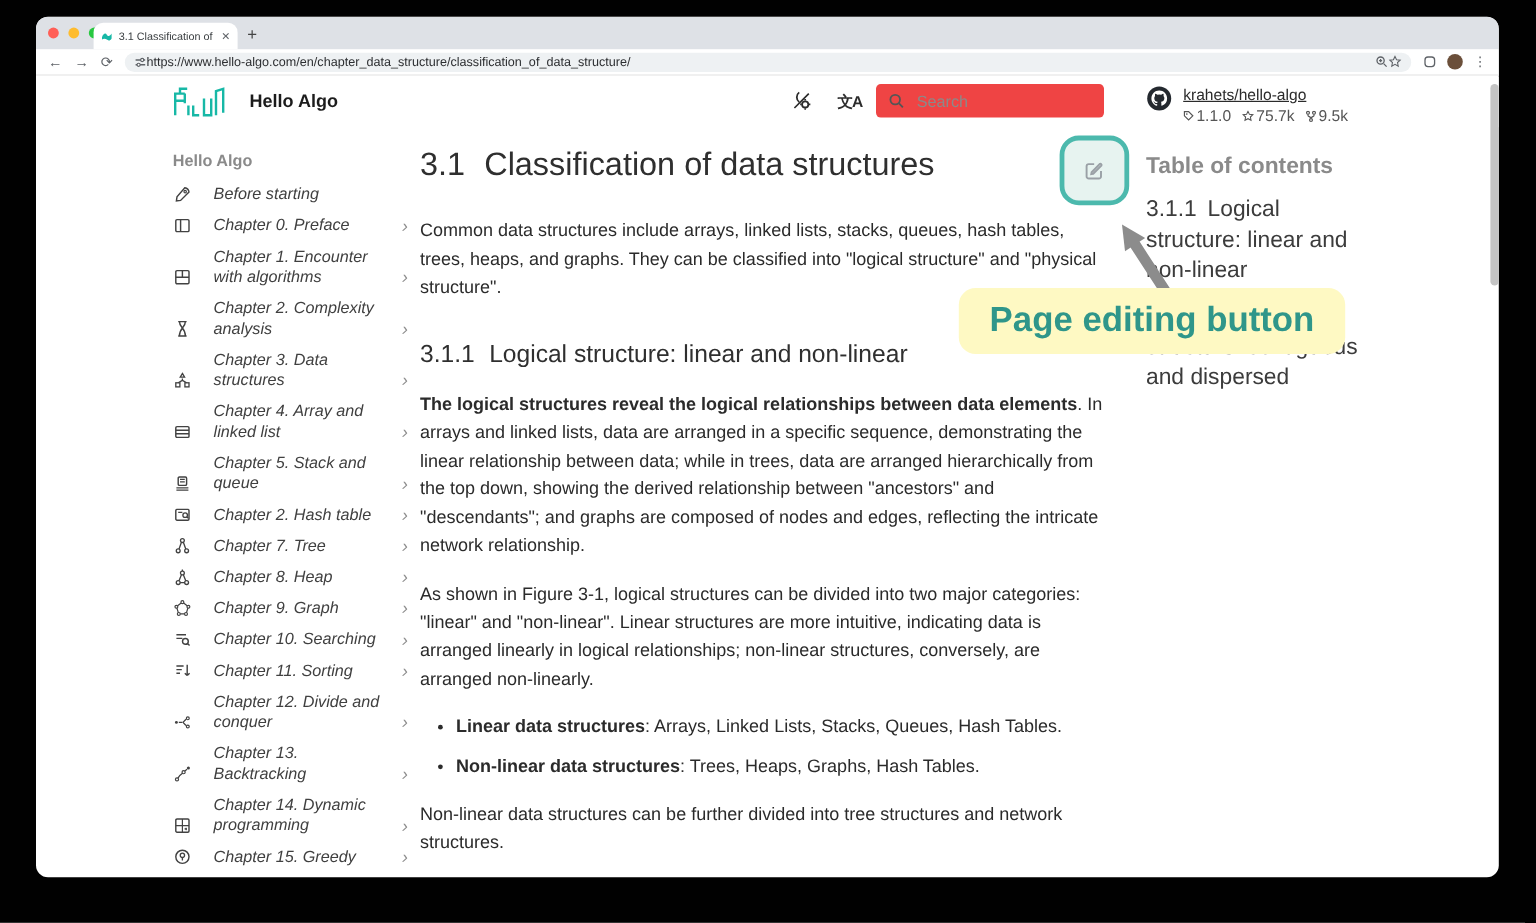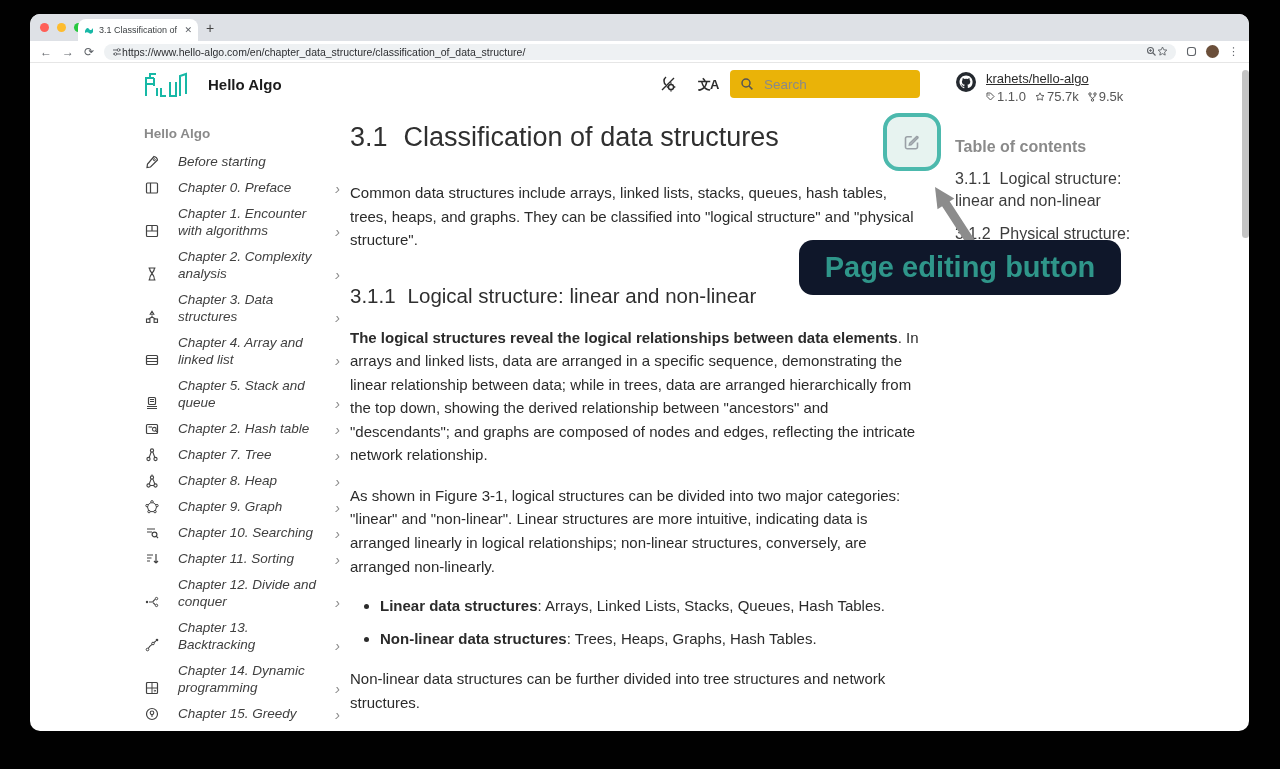--- a/index.html
+++ b/index.html
@@ -45,21 +45,21 @@
   
   .site-header { position:absolute; left:0; top:50px; width:100%; height:42px; background:#fff; }
   .logo { position:absolute; left:114px; top:6px; }
   .site-title { position:absolute; left:178px; top:12px; font-size:15px; font-weight:bold; color:#1c1c1c; }
   .hdr-ic { position:absolute; top:10px; color:#2c2c2c; }
   .hdr-ic.theme { left:628px; }
   .hdr-ic.lang { left:668px; top:12px; font-size:13px; font-weight:bold; }
   .hdr-ic.lang::before { content:"文A"; letter-spacing:-1px; }
   .searchbox {
     position:absolute; left:700px; top:6px; width:190px; height:28px;
-    background:#eab308; border-radius:4px; display:flex; align-items:center; padding:0 10px; gap:8px;
+    background:#ef4444; border-radius:4px; display:flex; align-items:center; padding:0 10px; gap:8px;
   }
   .searchbox input {
     border:none; background:transparent; outline:none; font-size:13.5px; color:#333; width:130px;
     font-family:"Liberation Sans", sans-serif;
   }
   .searchbox input::placeholder { color:#8a8a8a; }
   .repo { position:absolute; left:925px; top:7px; display:flex; gap:9px; }
   .repo-name { font-size:13px; color:#2b2b2b;text-decoration:underline; }
   .repo-stats { display:flex; gap:9px; margin-top:3px; font-size:13px; color:#555; align-items:center; }
   .stat { display:flex; align-items:center; gap:2px; }
@@ -75,35 +75,35 @@
   .main { position:absolute; left:320px; top:108px; width:578px; color:#2b2b2b; }
   .main h1 { font-size:27px; font-weight:400; color:#2f2f2f; margin:0 0 28px 0; }
   .main h1 .hnum { margin-right:16px; }
   .main h2 { font-size:20.5px; font-weight:400; color:#2f2f2f; margin:32px 0 18px 0; }
   .main h2 .hnum { margin-right:12px; }
   .main p { font-size:15px; line-height:1.57; margin:0 0 17px 0; }
   .main ul { margin:0 0 17px 0; padding-left:30px; }
   .main li { font-size:15px; line-height:1.5; margin-bottom:10px; }
   .main strong { font-weight:bold; }
   
-  .toc { position:absolute; left:925px; top:124px; width:182px; font-size:16px; }
+  .toc { position:absolute; left:925px; top:114px; width:182px; font-size:19px; }
   .toc-title { color:#8a8a8a; font-weight:bold; margin-bottom:12px; }
   .toc-item { color:#3c3c3c; line-height:1.35; margin-bottom:12px; cursor:pointer; }
   .toc-item .tnum { margin-right:9px; }
   
   .scroll-thumb { position:absolute; left:1212px; top:56px; width:7px; height:168px; background:#c4c4c4; border-radius:4px; }
   
   .hl-edit {
     position:absolute; left:853px; top:99px; width:58px; height:58px;
     border:4px solid #4cb9ad; border-radius:16px; background:#e7f3f0;
     display:flex; align-items:center; justify-content:center;
   }
   .callout {
     position:absolute; left:769px; top:226px; width:322px; height:55px;
-    background:#0f172a; border-radius:14px; display:flex; align-items:center; justify-content:center;
+    background:#fef9c3; border-radius:14px; display:flex; align-items:center; justify-content:center;
   }
   .callout-text { font-size:29px; font-weight:bold; color:#2f968a; }
   .arrow-svg { position:absolute; left:855px; top:158px; }
 </style>
 </head>
 <body>
 
 <div class="window">
 
   <div class="tabstrip">

